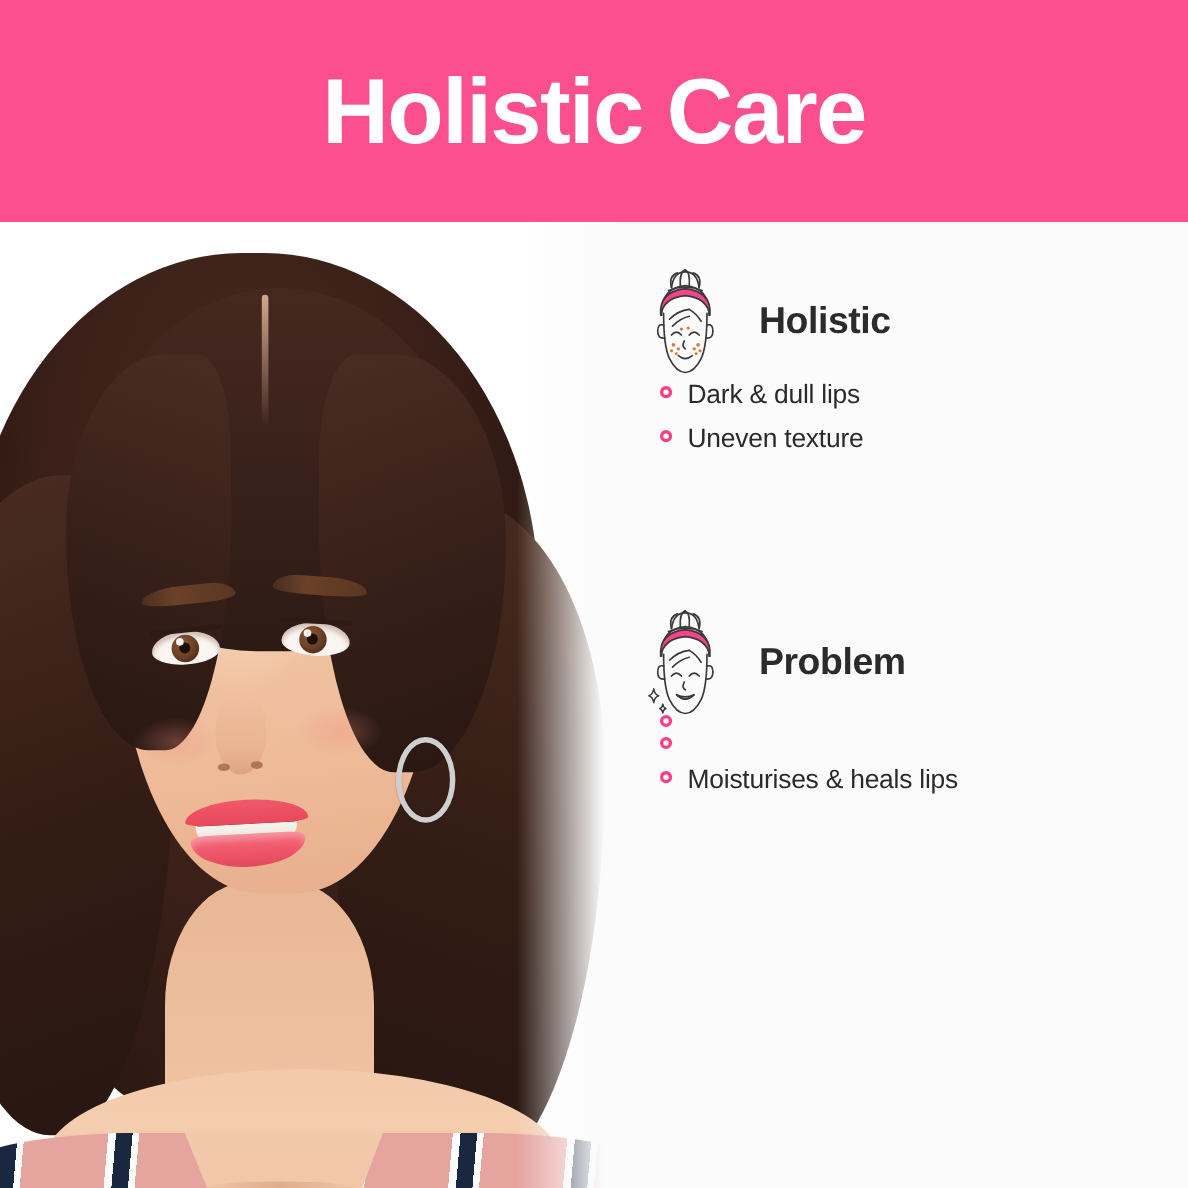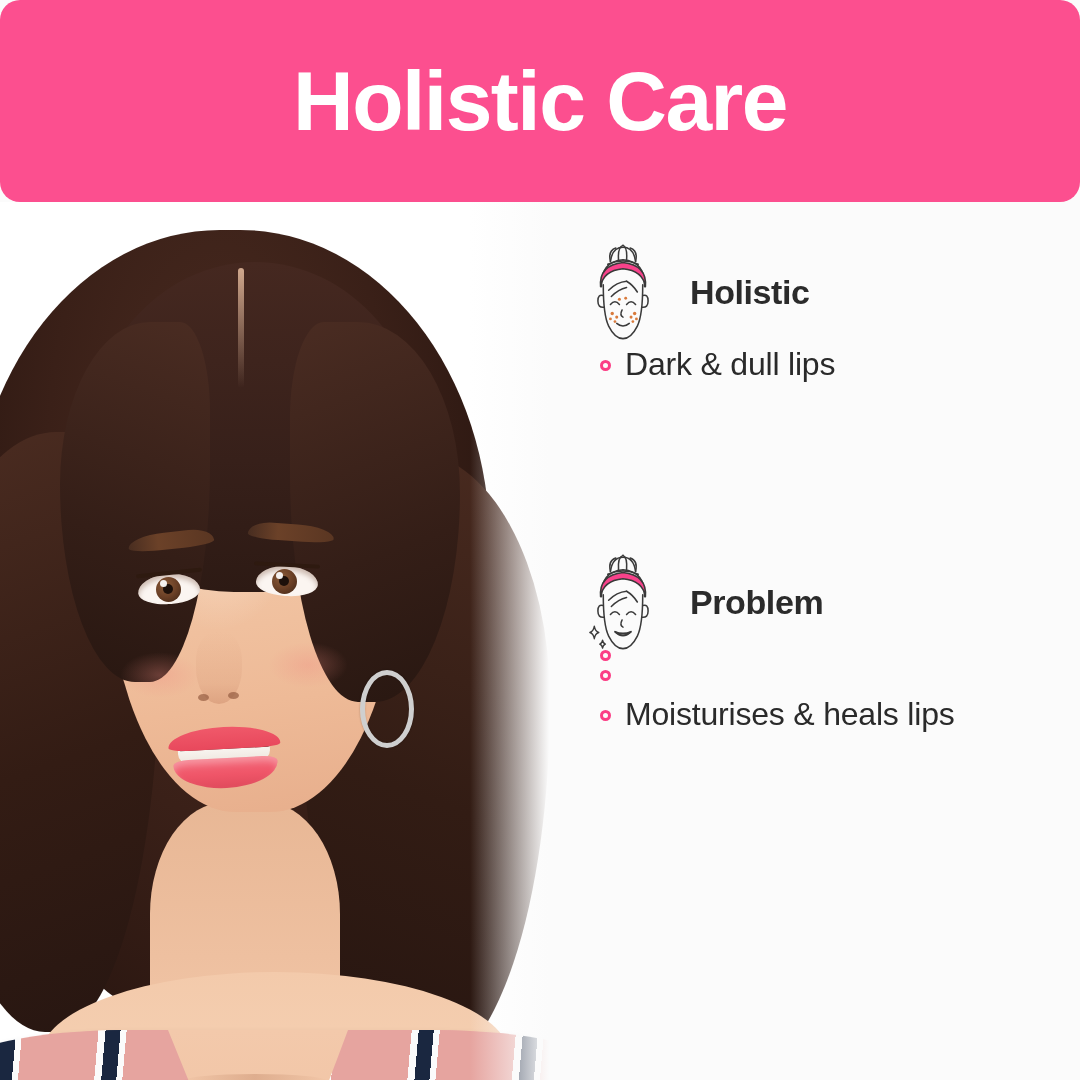--- a/index.html
+++ b/index.html
@@ -14,21 +14,21 @@
     width:1080px; height:1080px;
     background:#fbfbfb;
     overflow:hidden;
   }
 
   
   #header-band {
     position:absolute; left:0; top:0;
     width:1080px; height:202px;
     background:#fc4f8f;
-    display:flex; align-items:center; justify-content:center;border-radius:20px;
+    display:flex; align-items:center; justify-content:center;
   }
   #header-title {
     color:#ffffff;
     font-size:84px;
     font-weight:bold;
     letter-spacing:-1.5px;
     line-height:1;
     font-family:"Liberation Sans", sans-serif;
     -webkit-font-smoothing:antialiased;
   }
@@ -310,21 +310,21 @@
   }
   .dot {
     flex:0 0 auto;
     width:11px; height:11px;
     border:3px solid #fb3e85;
     border-radius:50%;
     margin-right:14px;
     position:relative; top:-4px;
   }
   .btext {
-    font-size:32px; color:#2a2a2a;
+    font-size:24px; color:#2a2a2a;
     line-height:1.28; letter-spacing:-0.2px;
     white-space:nowrap;
   }
 </style>
 </head>
 <body>
 
 <div id="poster">
 
   <div id="header-band">
@@ -427,20 +427,24 @@
               </g>
             </svg>
           </span>
           <span class="head-title">Holistic</span>
         </div>
         <ul class="bullets">
           <li>
             <span class="dot"></span>
             <span class="btext">Dark &amp; dull lips</span>
           </li>
+          <li>
+            <span class="dot"></span>
+            <span class="btext">Uneven texture</span>
+          </li>
         </ul>
       </div>
 
       <div class="section" id="section-solution">
         <div class="section-head">
           <span class="head-icon">
             <svg viewBox="0 0 100 116" width="90" height="104" aria-hidden="true">
               <g fill="none" stroke="#3a3a3a" stroke-width="1.7" stroke-linecap="round" stroke-linejoin="round">
                 <path d="M36 24 q2 -16 14 -16 q12 0 14 16"></path>
                 <path d="M36 24 q-3 -12 6 -15"></path>

